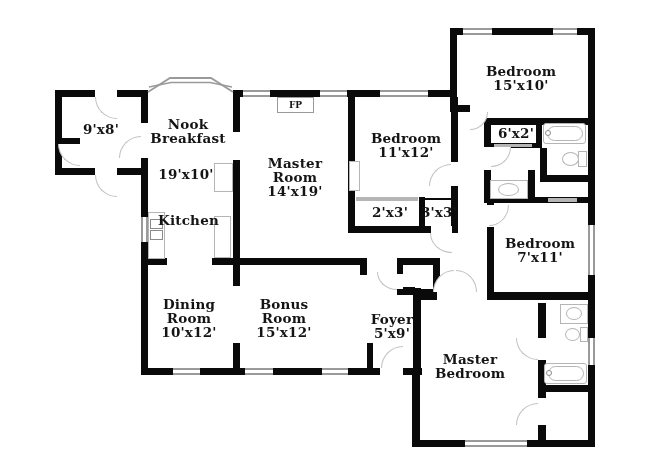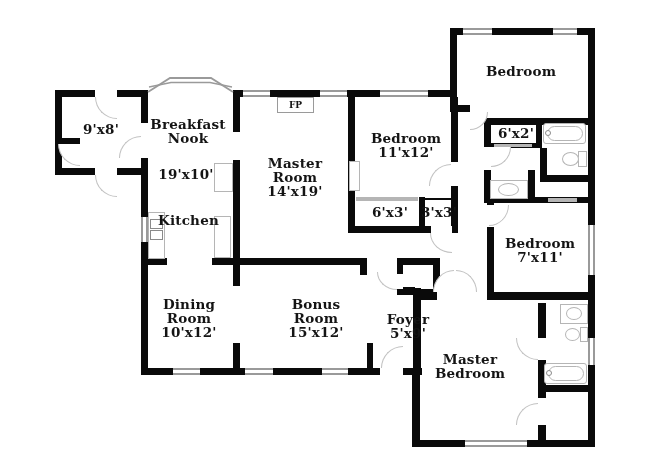--- a/index.html
+++ b/index.html
@@ -148,65 +148,66 @@
   <div class="fx" style="left:580px;top:327px;width:8px;height:15px"></div>
   <div class="fx round" style="left:565px;top:328px;width:15px;height:13px"></div>
   <div class="fx" style="left:544px;top:363px;width:43px;height:21px;border-radius:3px"></div>
   <div class="fx" style="left:548px;top:366px;width:36px;height:15px;border-radius:8px"></div>
   <div class="fx round" style="left:546px;top:370px;width:6px;height:6px;border-color:#8a8a8a"></div>
 
   <div class="lbl" style="left:71px;top:122px;width:60px">
     <div>9'x8'</div>
   </div>
   <div class="lbl" style="left:138px;top:117px;width:100px">
+    <div>Nook</div>
     <div>Breakfast</div>
-    <div>Nook</div>
   </div>
   <div class="lbl" style="left:156px;top:167px;width:60px">
     <div>19'x10'</div>
   </div>
   <div class="lbl" style="left:158px;top:213px;width:60px">
     <div>Kitchen</div>
   </div>
   <div class="lbl" style="left:254px;top:156px;width:82px">
     <div>Master</div>
     <div>Room</div>
     <div>14'x19'</div>
   </div>
   <div class="lbl" style="left:362px;top:131px;width:88px">
     <div>Bedroom</div>
     <div>11'x12'</div>
   </div>
   <div class="lbl" style="left:360px;top:205px;width:60px">
-    <div>6'x3'</div>
+    <div>2'x3'</div>
   </div>
   <div class="lbl" style="left:418px;top:205px;width:42px">
     <div>3'x3'</div>
   </div>
   <div class="lbl" style="left:471px;top:64px;width:100px">
     <div>Bedroom</div>
+    <div>15'x10'</div>
   </div>
   <div class="lbl" style="left:486px;top:126px;width:60px">
     <div>6'x2'</div>
   </div>
   <div class="lbl" style="left:490px;top:236px;width:100px">
     <div>Bedroom</div>
     <div>7'x11'</div>
   </div>
   <div class="lbl" style="left:149px;top:297px;width:80px">
     <div>Dining</div>
     <div>Room</div>
     <div>10'x12'</div>
   </div>
-  <div class="lbl" style="left:276px;top:297px;width:80px">
+  <div class="lbl" style="left:244px;top:297px;width:80px">
     <div>Bonus</div>
     <div>Room</div>
     <div>15'x12'</div>
   </div>
-  <div class="lbl" style="left:368px;top:312px;width:80px">
+  <div class="lbl" style="left:352px;top:312px;width:80px">
     <div>Foyer</div>
     <div>5'x9'</div>
   </div>
   <div class="lbl" style="left:420px;top:352px;width:100px">
     <div>Master</div>
     <div>Bedroom</div>
   </div>
 
 </div>
 

